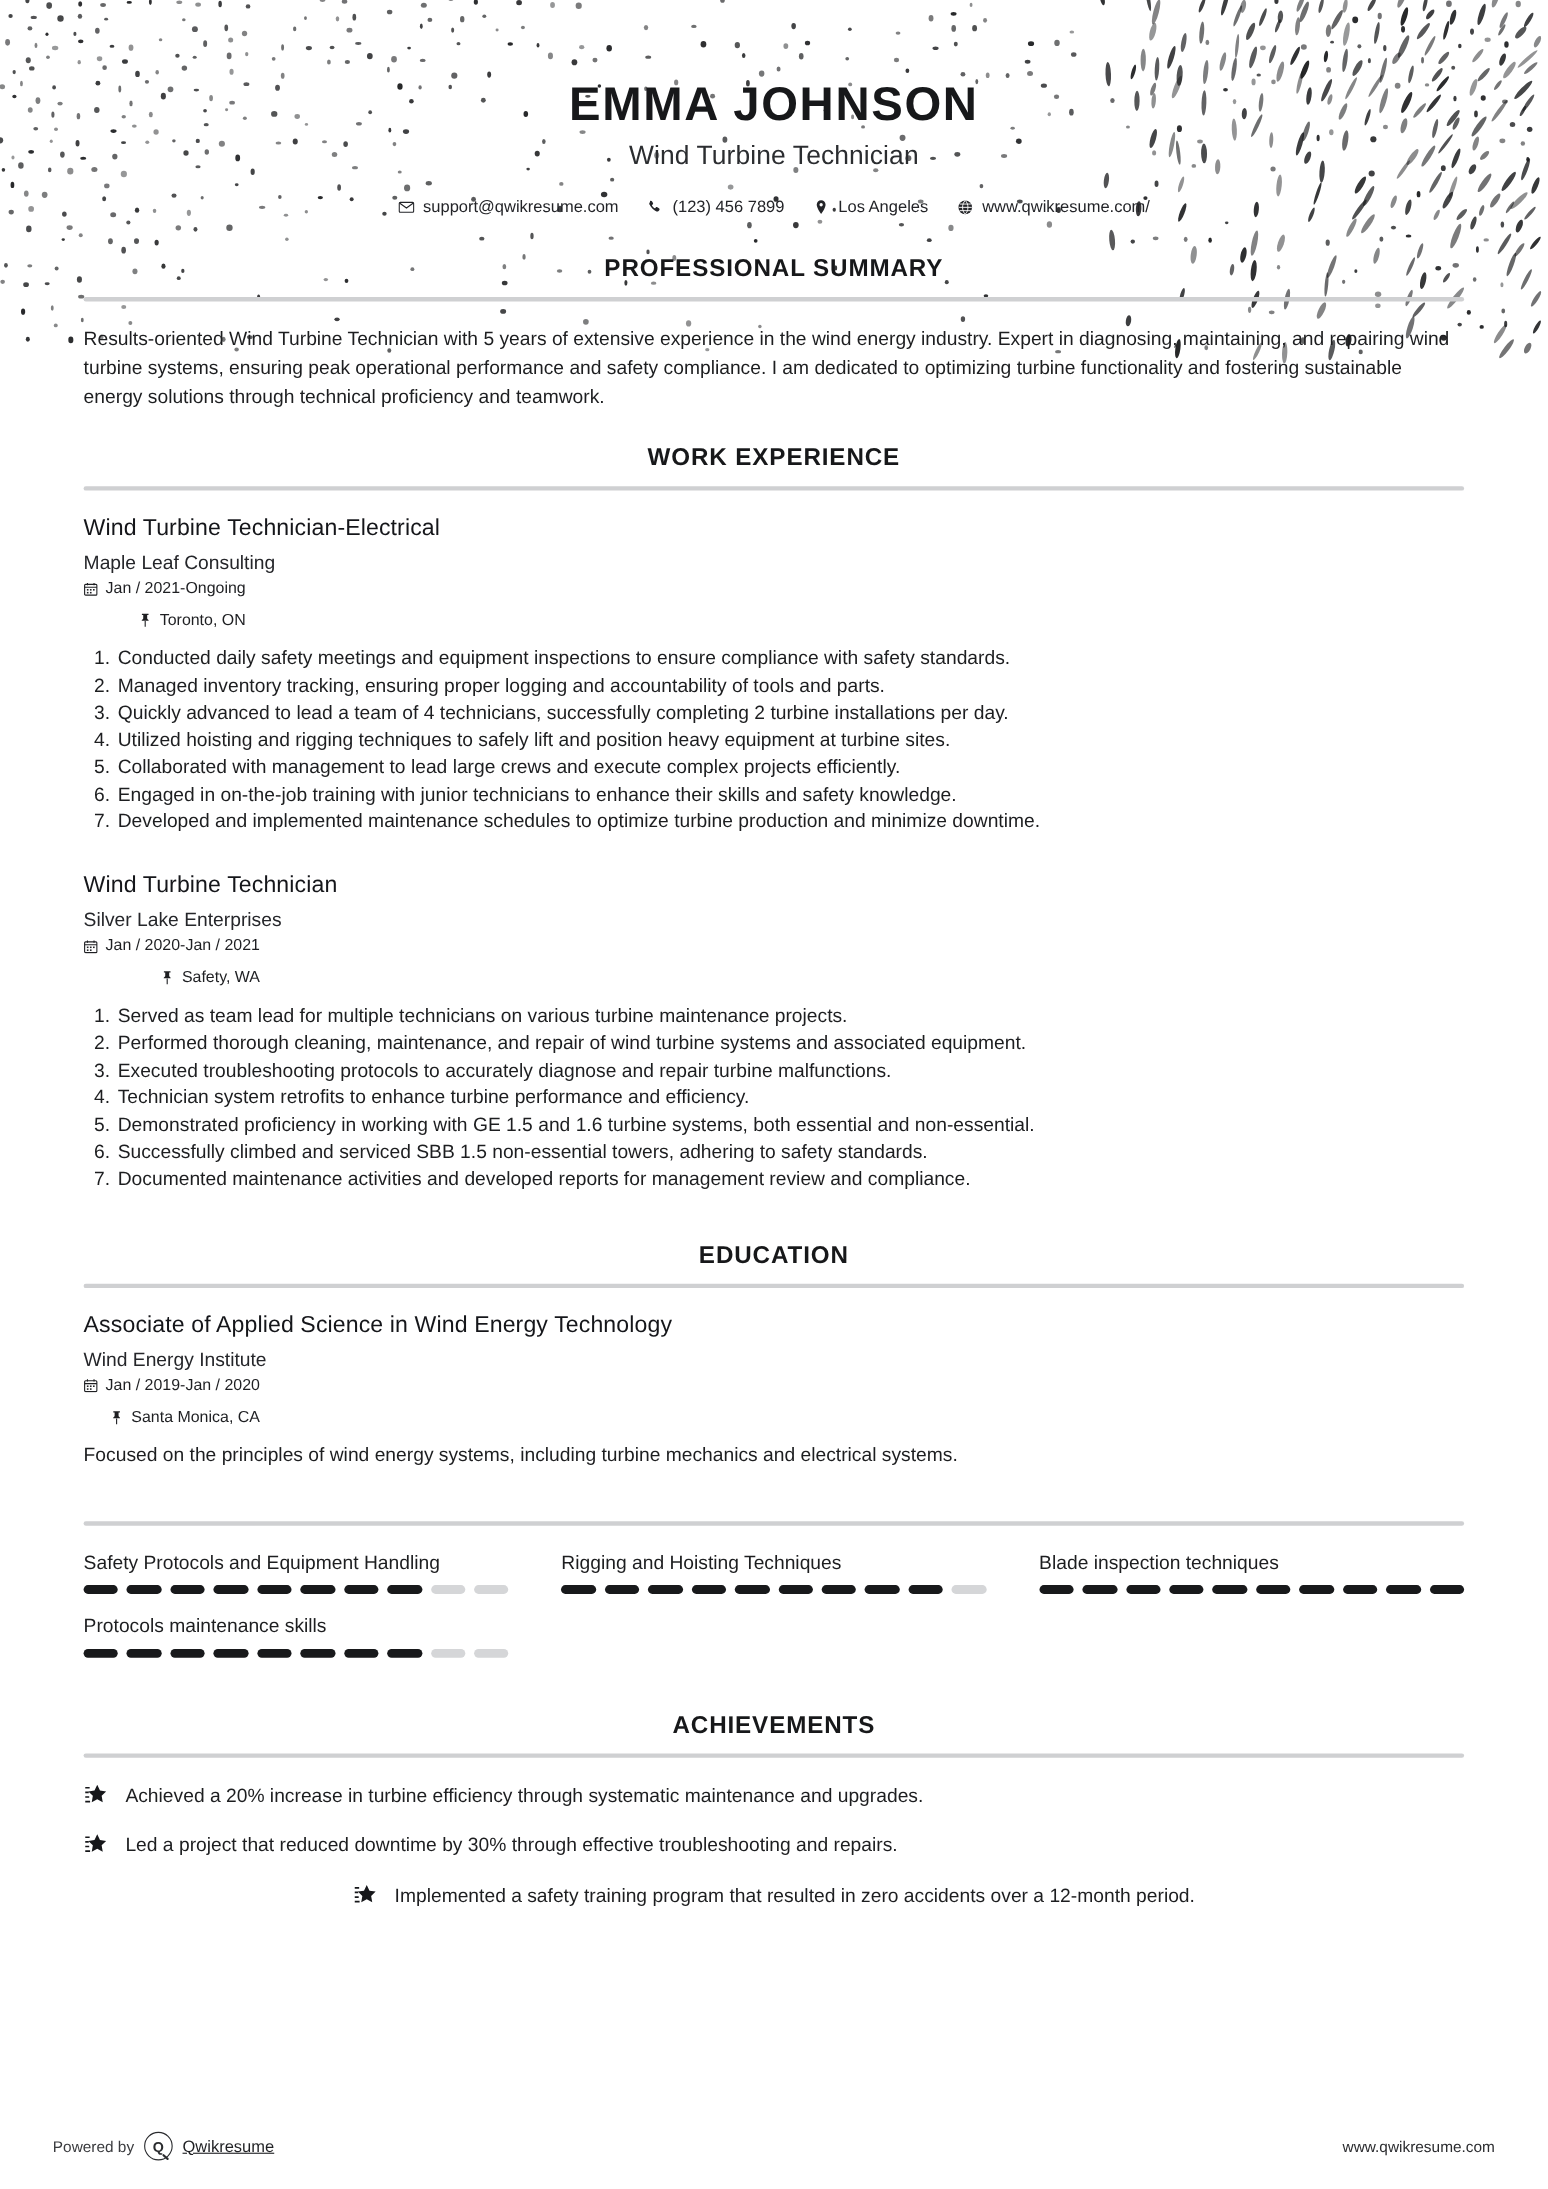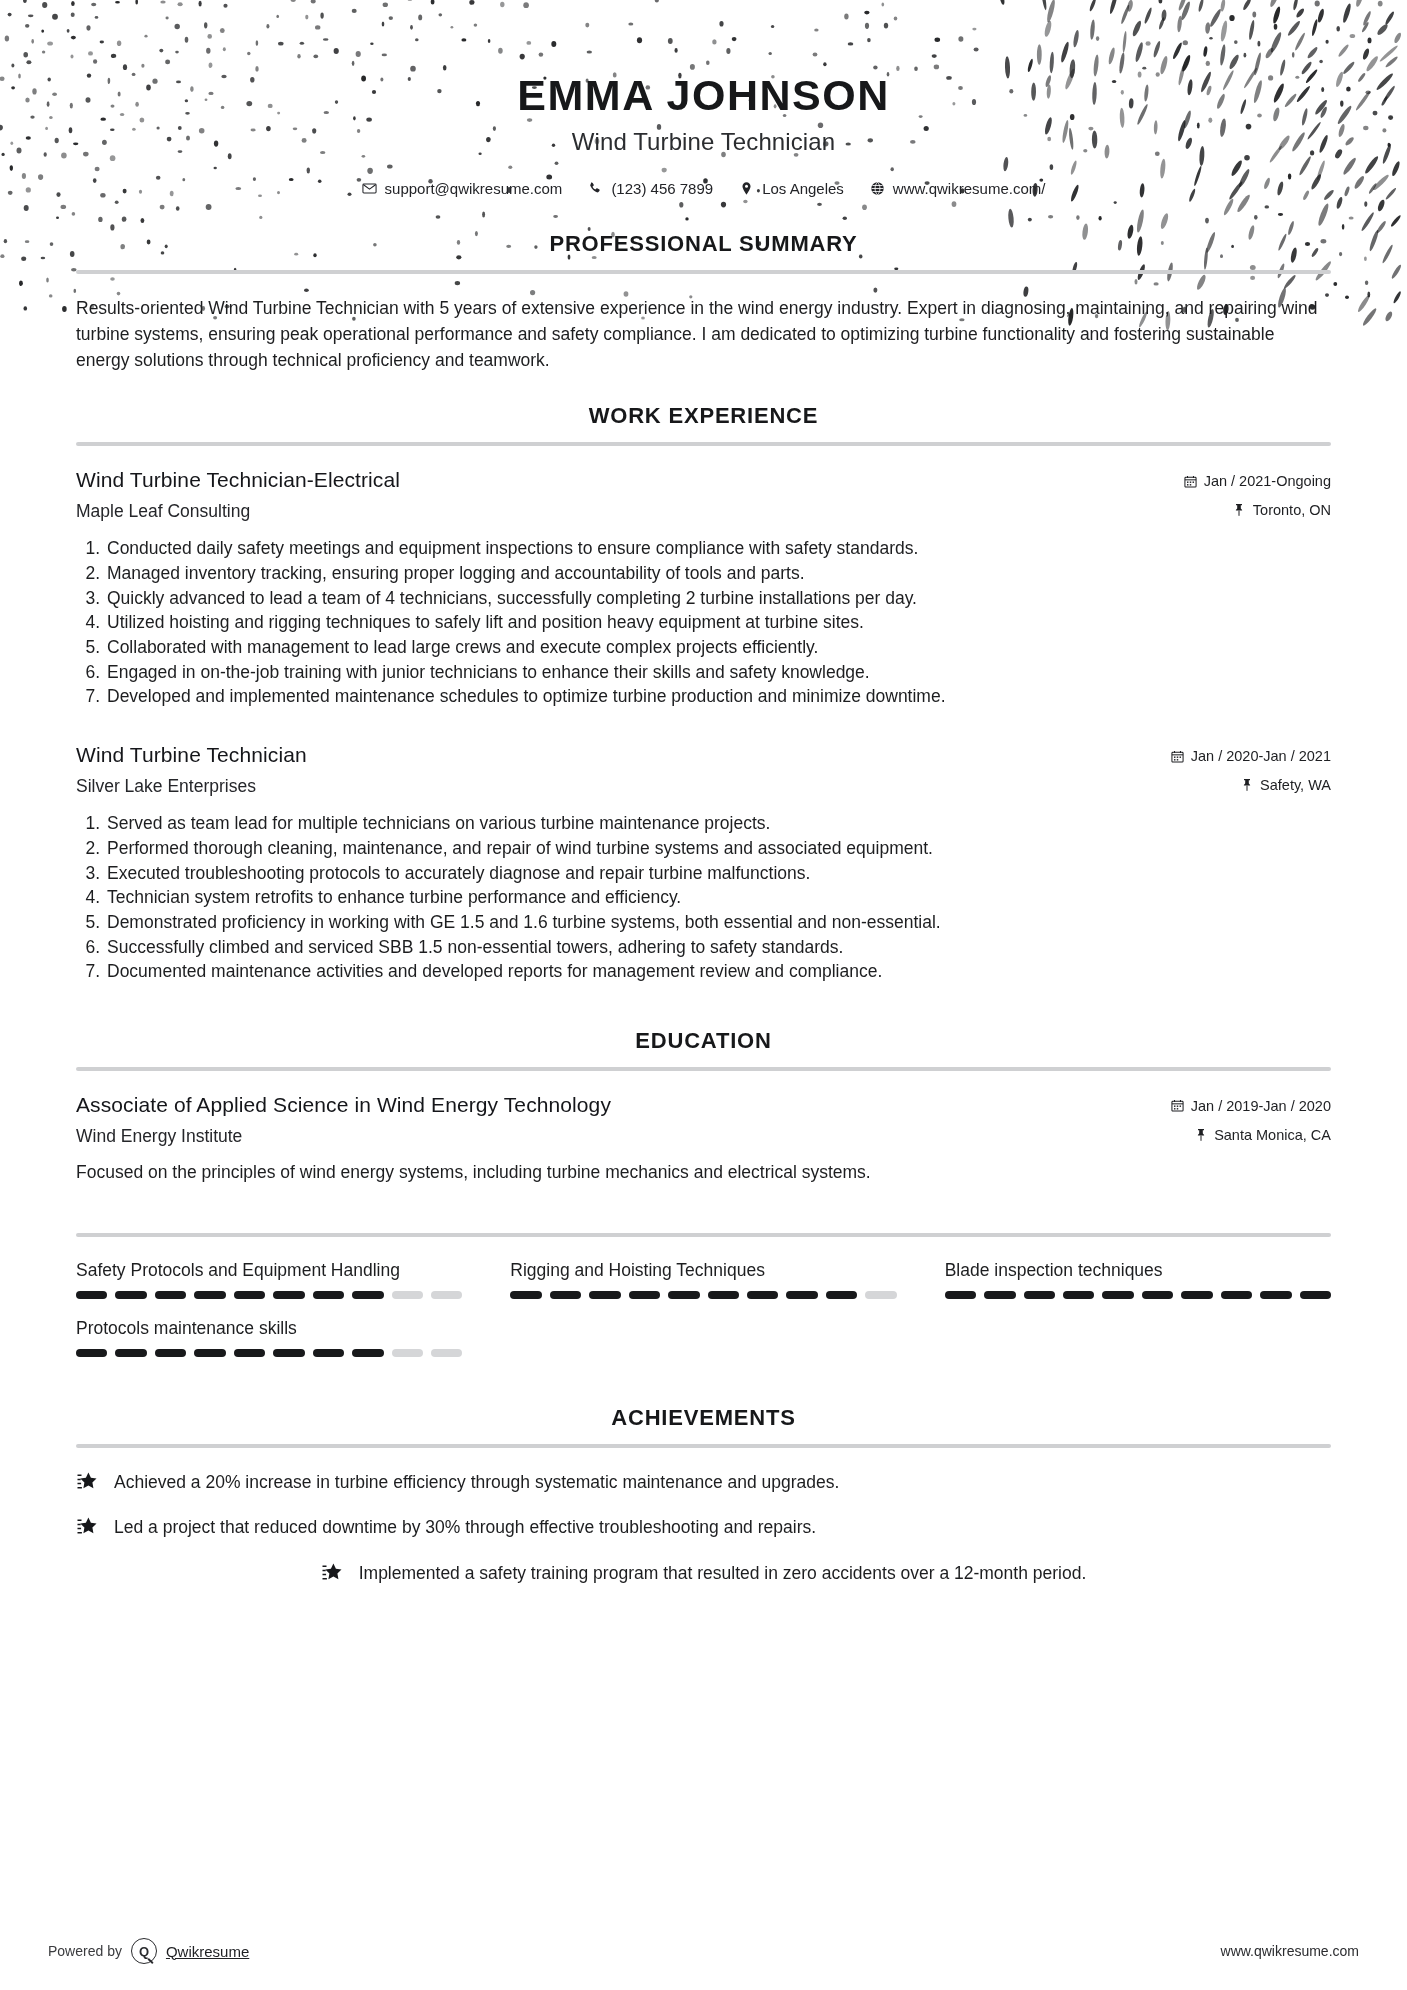--- a/index.html
+++ b/index.html
@@ -114,20 +114,21 @@
     text-align: left;
   }
 
   
   .entry { margin-bottom: 26px; }
   .entry:last-child { margin-bottom: 0; }
   .entry-head {
     display: flex;
     justify-content: space-between;
     align-items: flex-start;
+    flex-direction: column;
   }
   .entry-left { flex: 1 1 auto; min-width: 0; }
   .entry-right {
     flex: none;
     text-align: right;
     padding-top: 5px;
   }
   .entry-role {
     font-size: 21px;
     font-weight: normal;

